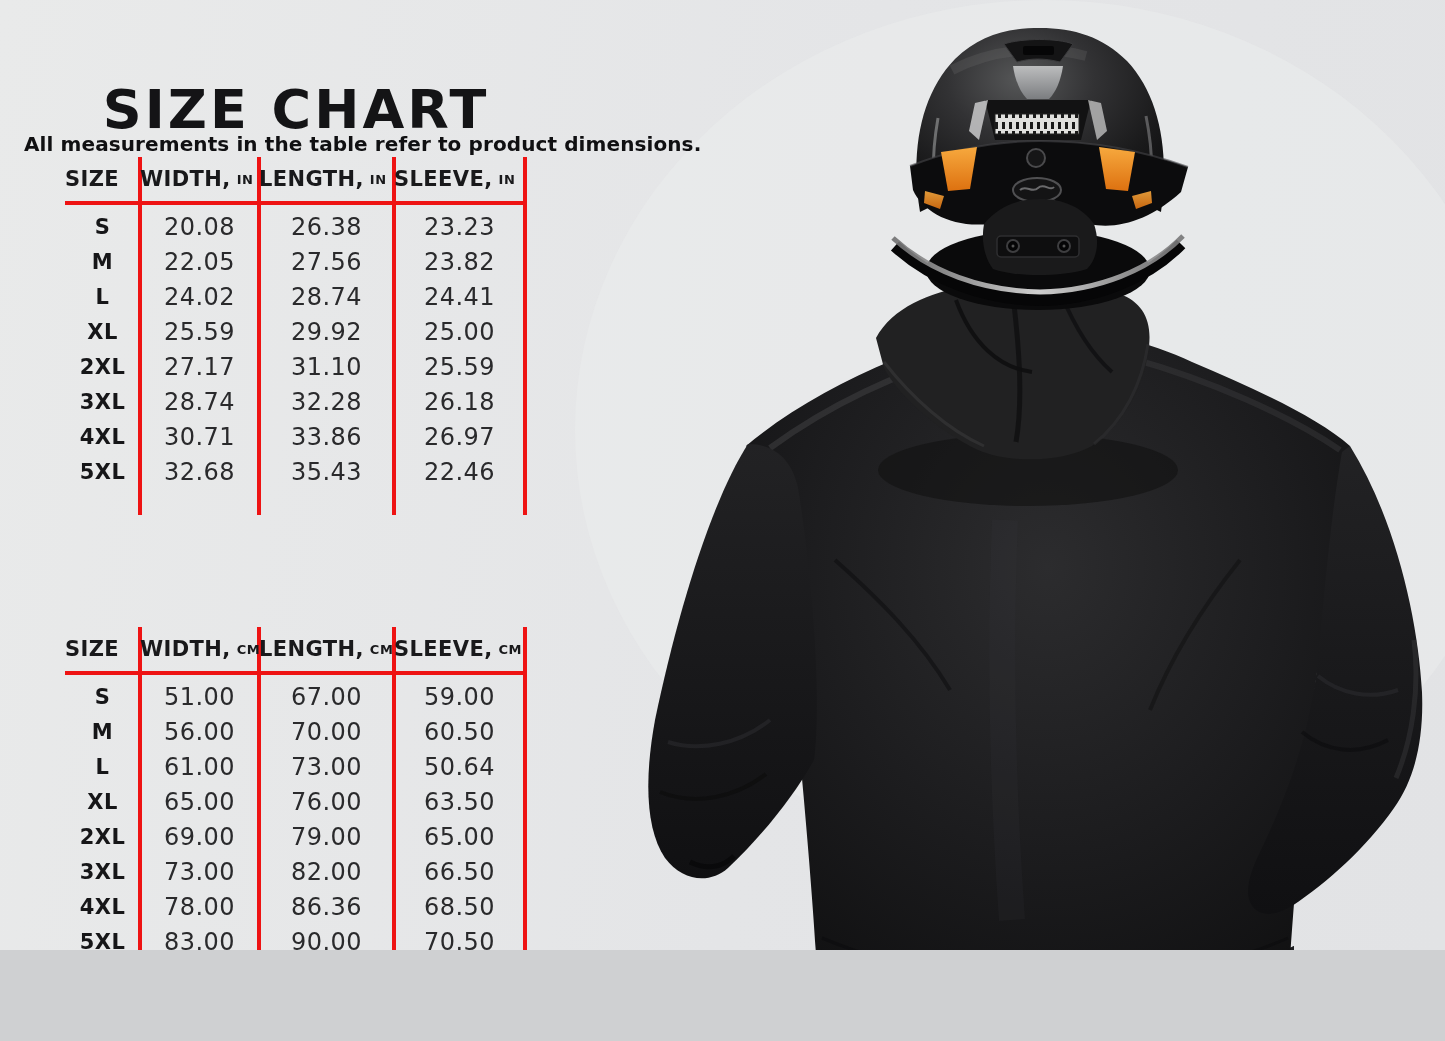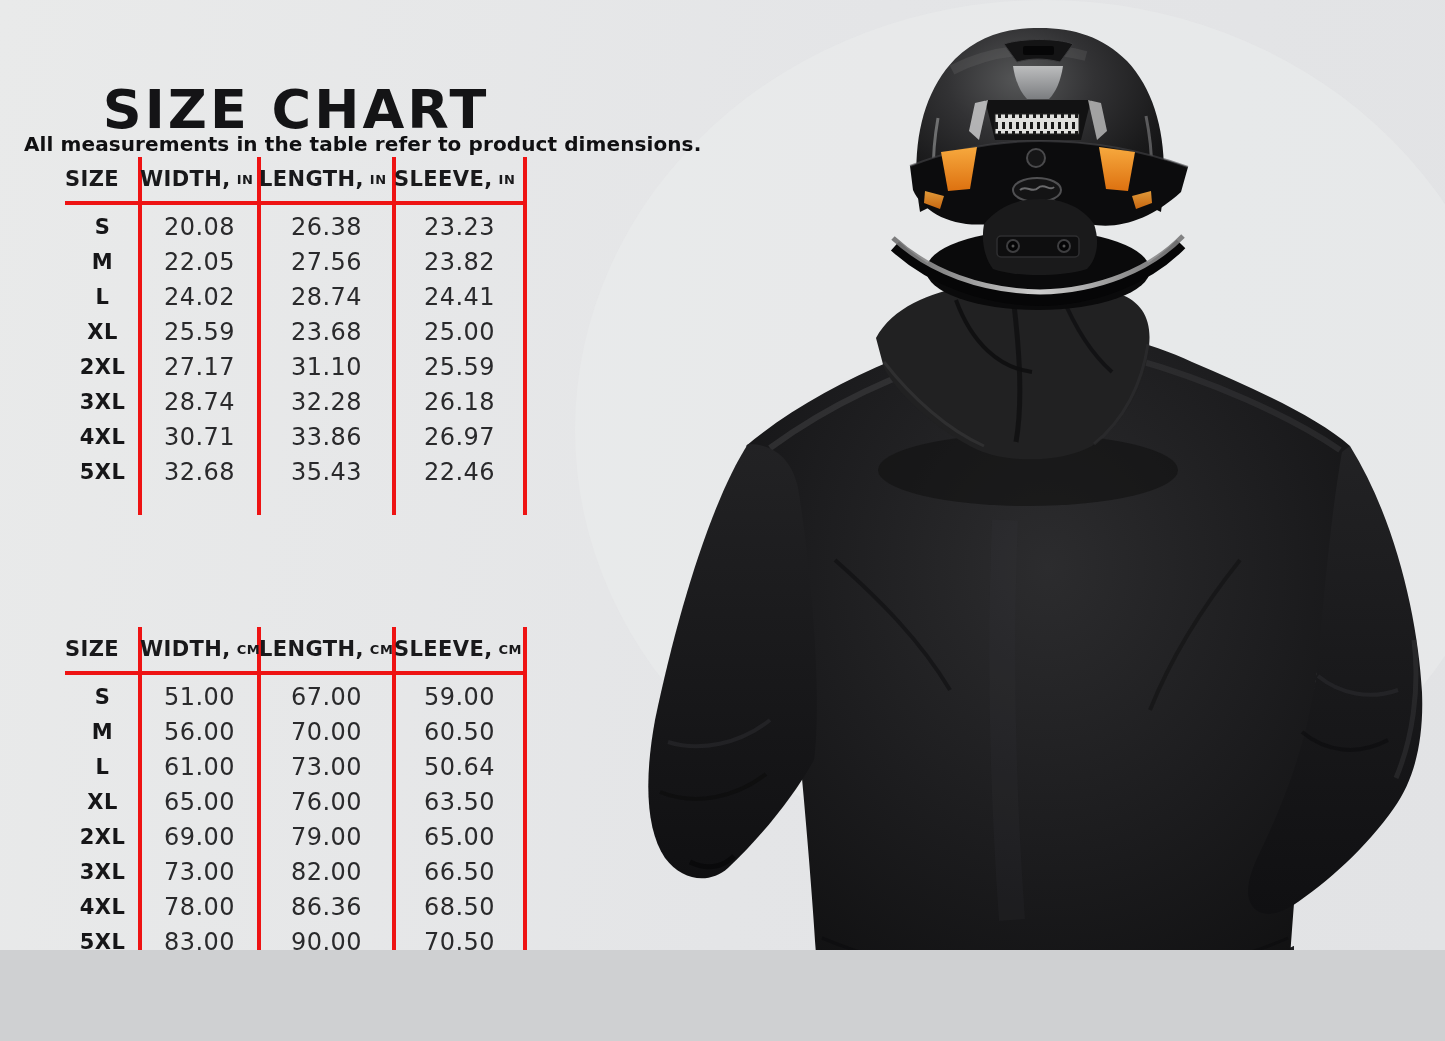--- a/index.html
+++ b/index.html
@@ -224,21 +224,21 @@
         </div>
           <div class="trow">
           <div class="cell size">L</div>
           <div class="cell">24.02</div>
           <div class="cell">28.74</div>
           <div class="cell">24.41</div>
         </div>
           <div class="trow">
           <div class="cell size">XL</div>
           <div class="cell">25.59</div>
-          <div class="cell">23.68</div>
+          <div class="cell">29.92</div>
           <div class="cell">25.00</div>
         </div>
           <div class="trow">
           <div class="cell size">2XL</div>
           <div class="cell">27.17</div>
           <div class="cell">31.10</div>
           <div class="cell">25.59</div>
         </div>
           <div class="trow">
           <div class="cell size">3XL</div>

